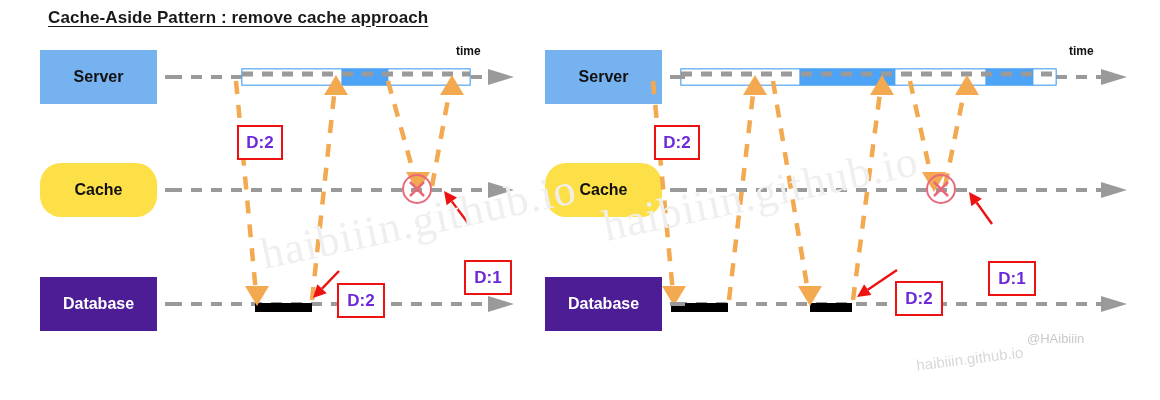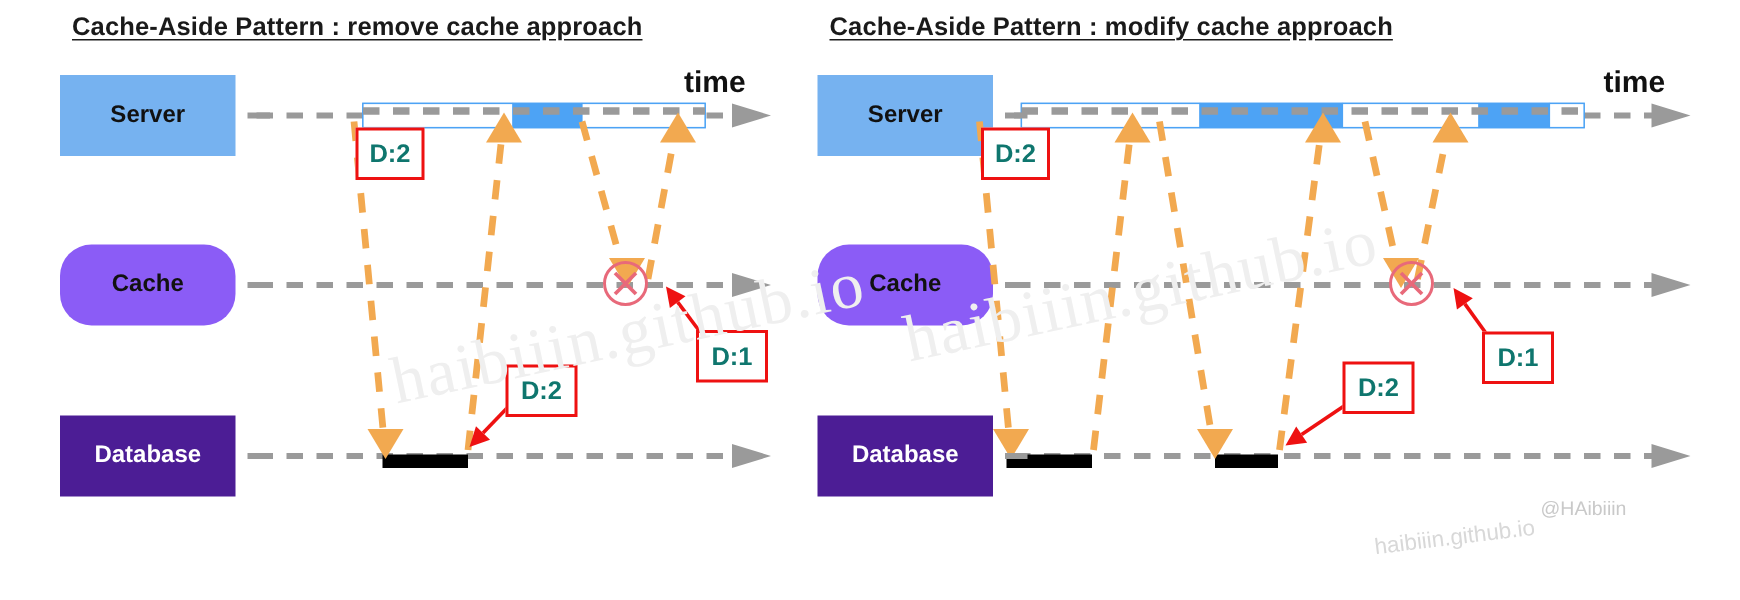--- a/index.html
+++ b/index.html
@@ -22,37 +22,38 @@
     white-space:nowrap;
     letter-spacing:.1px;
   }
 
   .node{
     position:absolute;left:0;width:117px;height:54px;
     display:flex;align-items:center;justify-content:center;
     font-size:16px;color:#111;
   }
   .node.server{top:50px;background:#76b2f0;}
-  .node.cache{top:163px;background:#8b5cf6;border-radius:21px;}
+  .node.cache{top:163px;background:#fde047;border-radius:21px;}
   .node.database{top:277px;background:#4c1d95;color:#ffffff;}
 
   .svgwrap{position:absolute;left:0;top:0;width:540px;height:400px;overflow:visible;}
 
   .tlabel{
-    position:absolute;font-size:20px;color:#111;
+    position:absolute;font-size:12px;color:#111;
   }
 
   .dbox{
     position:absolute;
     border:2px solid #ee1111;
     background:#ffffff;
-    color:#0f766e;
+    color:#6d28d9;
     font-size:17px;
     display:flex;align-items:center;justify-content:center;
     box-sizing:border-box;
+    margin-top:40px;
   }
 
   
   .wm-diag{
     position:absolute;
     font-size:44px;
     color:#efefef;
     font-family:"Liberation Serif","DejaVu Serif",serif;
     white-space:nowrap;
     transform:rotate(-12deg);
@@ -143,21 +144,20 @@
         <line x1="125" y1="190" x2="140" y2="190" stroke="#9a9a9a" stroke-width="4"></line>
         <line x1="125" y1="304" x2="140" y2="304" stroke="#9a9a9a" stroke-width="4"></line>
       </svg>
 
     <div class="dbox" style="left:197px;top:85px;width:46px;height:35px;">D:2</div>
     <div class="dbox" style="left:297px;top:243px;width:48px;height:35px;">D:2</div>
     <div class="dbox" style="left:424px;top:220px;width:48px;height:35px;">D:1</div>
   </div>
 
   <div class="panel" id="panel-right">
-    <div class="ptitle">Cache-Aside Pattern : modify cache approach</div>
 
     <div class="node server">Server</div>
     <div class="node cache">Cache</div>
     <div class="node database">Database</div>
 
     <div class="tlabel" style="left:524px;top:44px;">time</div>
 
     <svg class="svgwrap" id="svg-right" viewBox="0 0 540 400">
         <line x1="131" y1="77" x2="563" y2="77" stroke="#9a9a9a" stroke-width="4" stroke-dasharray="11 9" stroke-linecap="butt"></line>
         <polygon points="556,69 582,77 556,85" fill="#9a9a9a"></polygon>

